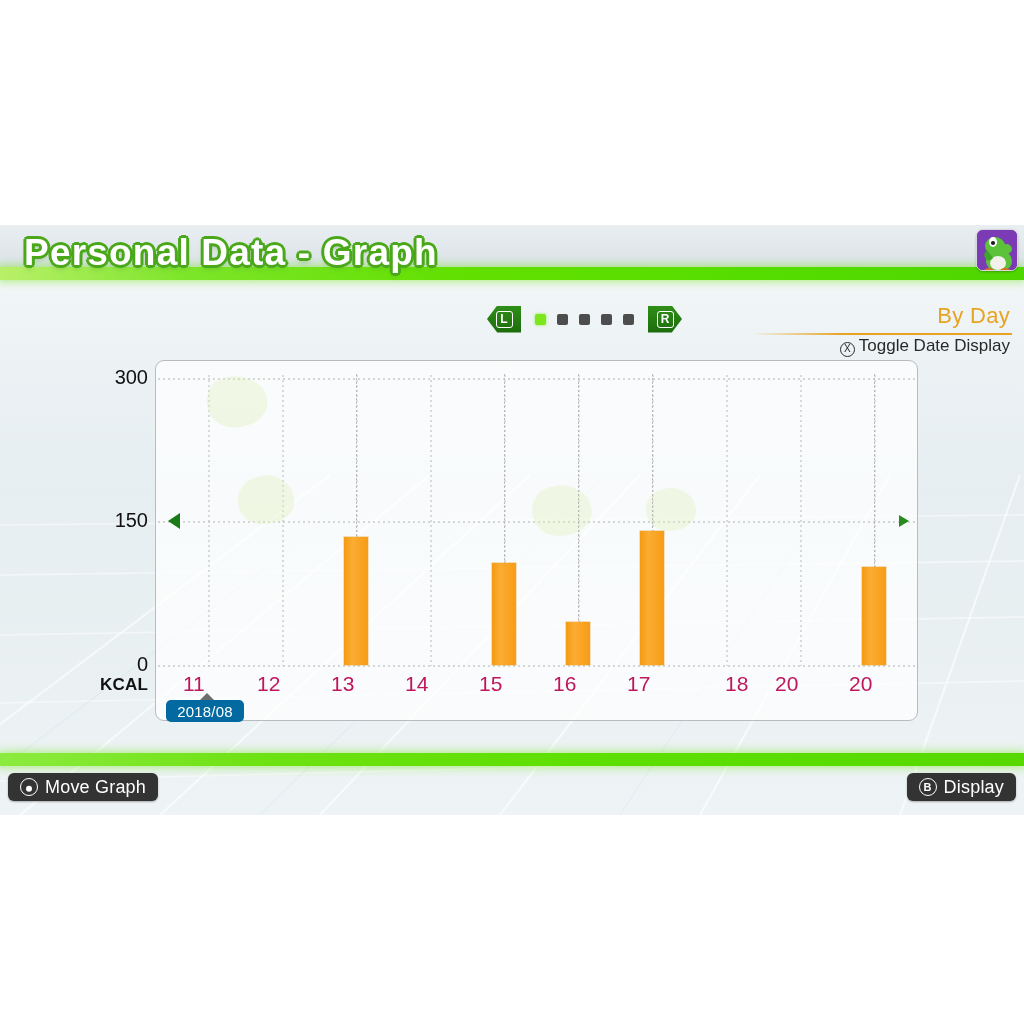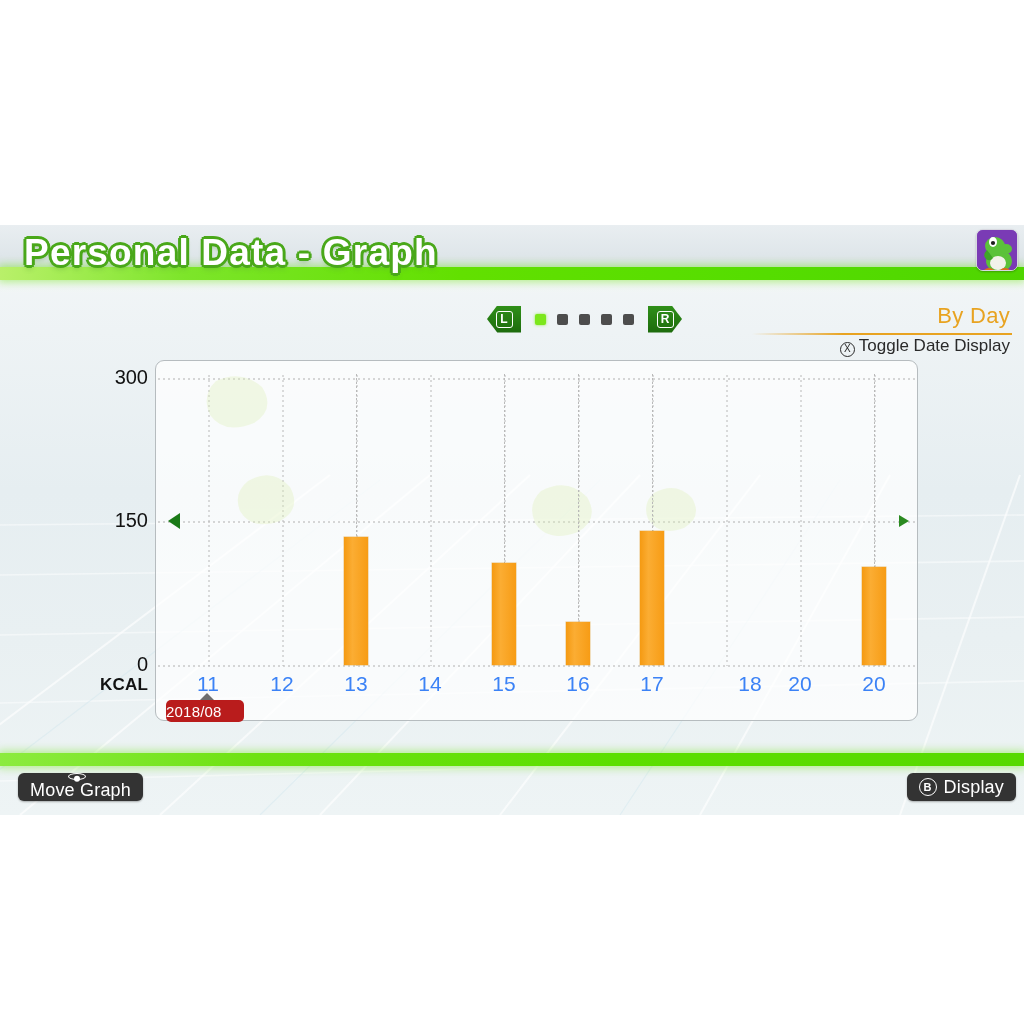--- a/index.html
+++ b/index.html
@@ -123,22 +123,22 @@
     position:absolute; text-align:right; width:60px;
     font-size:20px; color:#111; font-weight:normal;
   }
   #ylab300 { left:88px; top:366px; }
   #ylab150 { left:88px; top:509px; }
   #ylab0   { left:88px; top:653px; }
   #kcal    { position:absolute; left:88px; top:675px; width:60px; text-align:right;
              font-size:17px; color:#111; font-weight:bold; letter-spacing:.2px; }
 
   .xlab {
-    position:absolute; top:672px; width:50px; text-align:center;
-    font-size:21px; color:#3b82f6;
+    position:absolute; top:672px; width:50px; text-align:left;
+    font-size:21px; color:#be185d;
   }
 
   .marker-left {
     position:absolute; left:168px; top:513px; width:0; height:0;
     border-top:8px solid transparent; border-bottom:8px solid transparent;
     border-right:12px solid #1a7a17;
   }
   .marker-right {
     position:absolute; left:899px; top:515px; width:0; height:0;
     border-top:6px solid transparent; border-bottom:6px solid transparent;
@@ -160,43 +160,43 @@
     position:absolute; left:800px; top:521px; width:159px; height:34px;
     background:#fff; border:2px solid #e3b45f; border-radius:17px;
     display:flex; align-items:center; justify-content:center;
     color:#e5a221; font-size:22px; letter-spacing:.2px;
     box-shadow:0 1px 2px rgba(0,0,0,.12);
   }
 
   
   #datebadge {
     position:absolute; left:166px; top:700px; width:78px; height:22px;
-    background:#b91c1c; border-radius:5px;
-    display:flex; align-items:center; justify-content:flex-start;
+    background:#0369a1; border-radius:5px;
+    display:flex; align-items:center; justify-content:center;
     color:#fff; font-size:15px; letter-spacing:.2px;
   }
   #datebadge:before {
     content:""; position:absolute; left:34px; top:-7px;
     border-left:7px solid transparent; border-right:7px solid transparent;
     border-bottom:7px solid #6e6e6e;
   }
 
   
   #bottomglow {
     position:absolute; left:0; top:753px; width:1024px; height:13px;
     background:linear-gradient(90deg,#8ceb3f 0%,#6ee212 25%,#5cdf00 60%,#57d900 100%);
     box-shadow:0 0 9px 2px rgba(120,230,40,.5);
   }
   .hintbtn {
     position:absolute; height:28px; border-radius:6px;
     background:#333333; display:flex; align-items:center; padding:0 12px;
     color:#fff; font-size:18px; letter-spacing:.2px;
     box-shadow:0 1px 2px rgba(0,0,0,.3);
   }
-  #btn-move { left:18px; top:773px;flex-direction:column; }
+  #btn-move { left:8px; top:773px; }
   #btn-return { right:8px; top:773px; }
   .glyph {
     display:inline-flex; align-items:center; justify-content:center;
     width:18px; height:18px; border:1.6px solid #fff; border-radius:50%;
     font-size:11px; line-height:1; margin-right:7px; font-weight:bold;
   }
   .glyph.stick { position:relative; }
   .glyph.stick:after {
     content:""; position:absolute; width:6px; height:6px; border-radius:50%;
     background:#fff; top:50%; left:50%; transform:translate(-50%,-20%);

